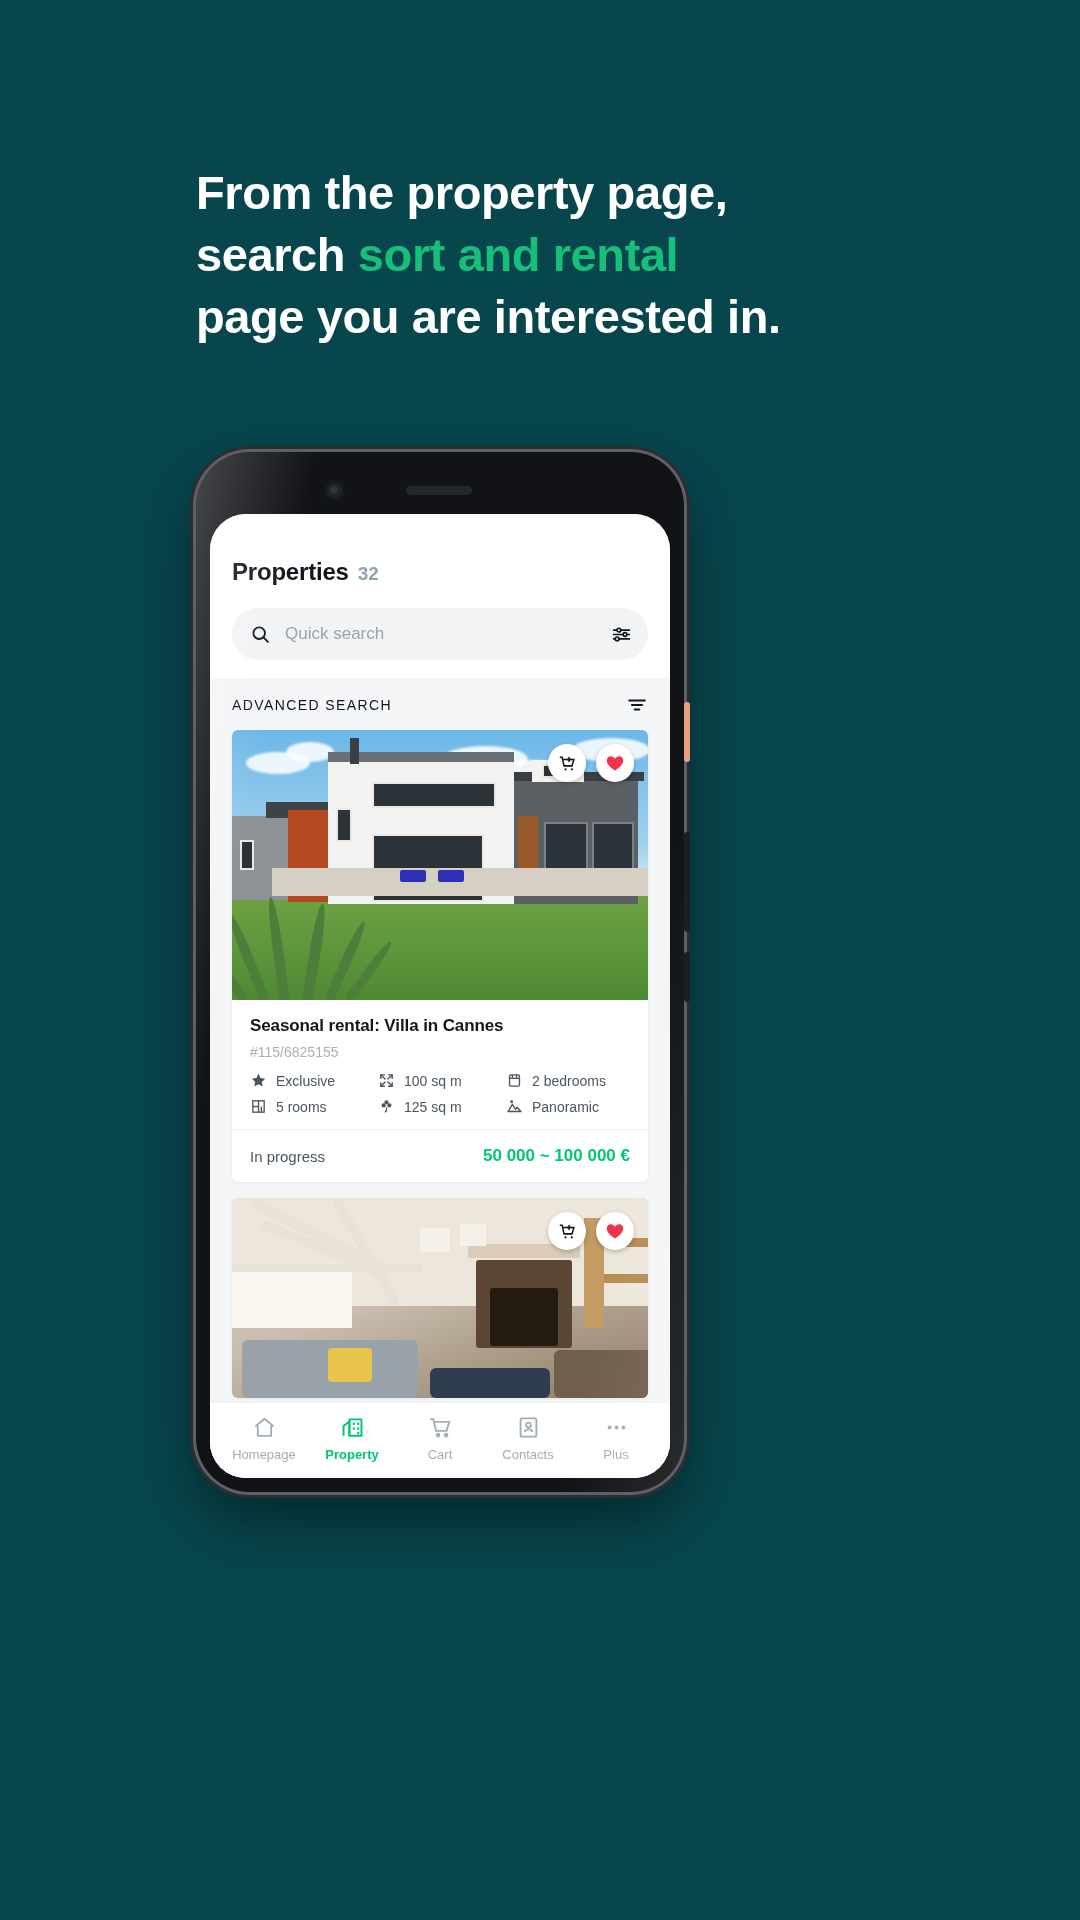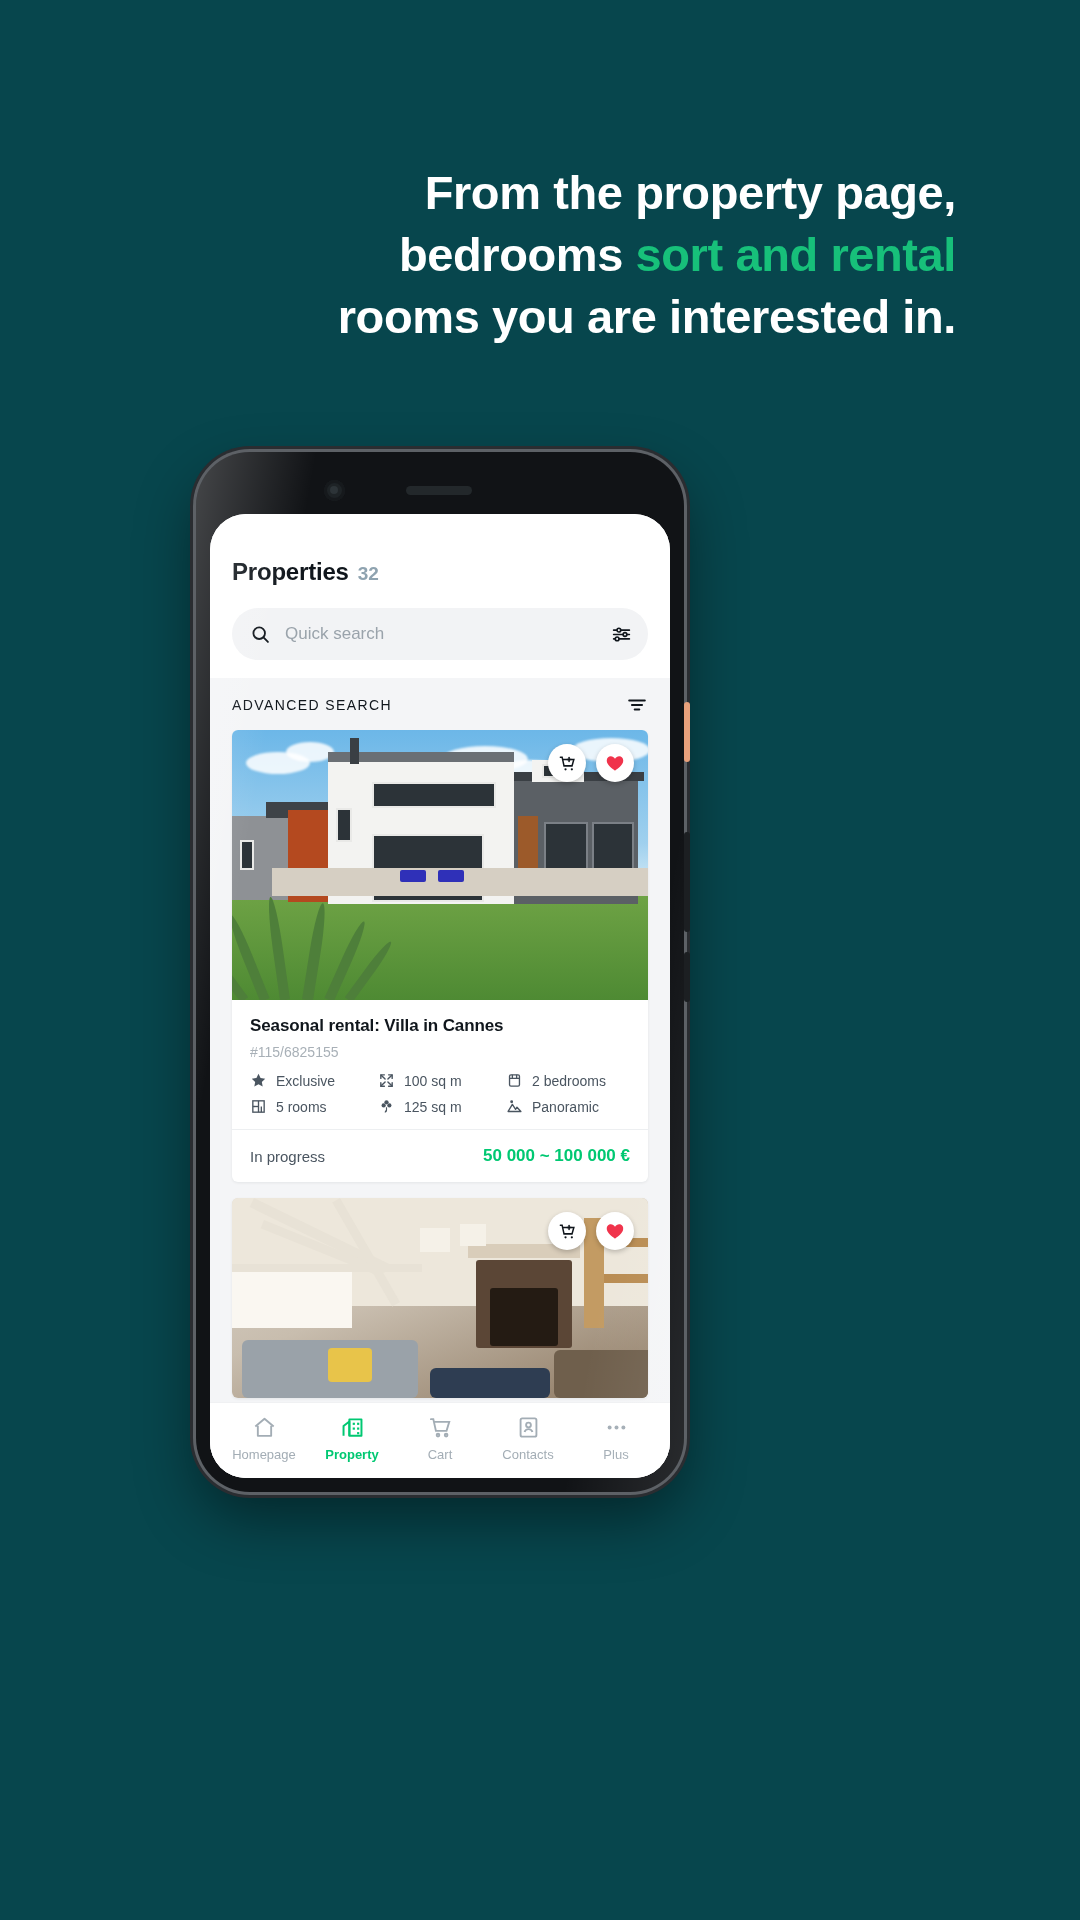--- a/index.html
+++ b/index.html
@@ -14,21 +14,20 @@
   
   .headline {
     position: absolute;
     left: 196px; top: 162px;
     width: 760px;
     font-size: 47px;
     line-height: 1.32;
     font-weight: 700;
     color: #FFFFFF;
     letter-spacing: -0.4px;
-    text-align: right;
   }
   .headline .accent { color: #17C07A; }
 
   
   .phone {
     position: absolute;
     left: 196px; top: 452px;
     width: 488px; height: 1040px;
     background: #111316;
     border-radius: 54px;
@@ -204,22 +203,22 @@
   .p2-pillow { position:absolute; background:#E8C44A; border-radius:4px; }
   .p2-wall { position:absolute; background:#EFEAE0; }
 </style>
 </head>
 <body>
 
 <div class="stage">
 
   <div class="headline">
     <span>From the property page,</span><br>
-    <span>bedrooms </span><span class="accent">sort and rental</span><br>
-    <span>rooms you are interested in.</span>
+    <span>search </span><span class="accent">sort and rental</span><br>
+    <span>page you are interested in.</span>
   </div>
 
   <div class="phone">
     <div class="btn-side btn-power"></div>
     <div class="btn-side btn-vol"></div>
     <div class="btn-side btn-vol2"></div>
     <div class="notch-cam"></div>
     <div class="notch-speaker"></div>
 
     <div class="screen">

